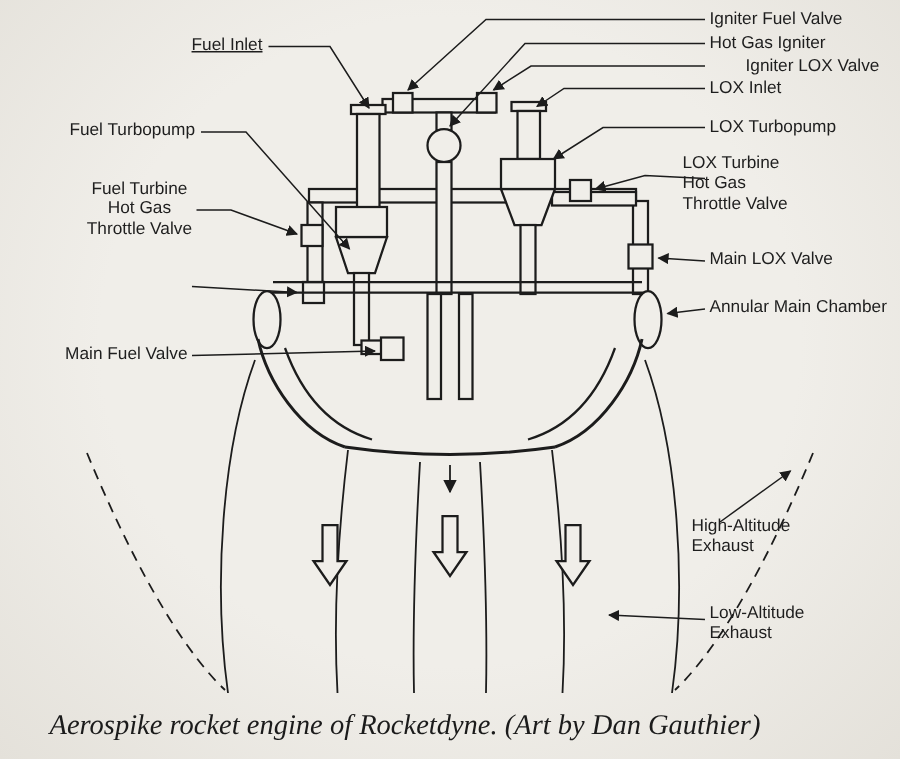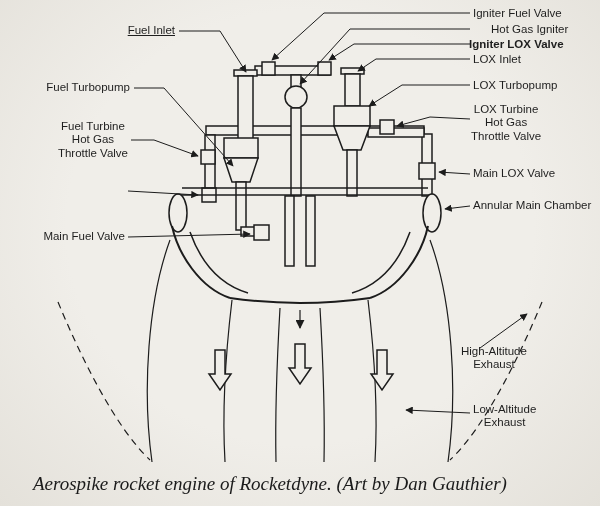--- a/index.html
+++ b/index.html
@@ -9,21 +9,20 @@
   }
   .page{
     position:relative;width:600px;height:506px;
     background:radial-gradient(ellipse at 50% 45%, #f0eee9 55%, #e4e1da 100%);
   }
   .art{position:absolute;left:0;top:0;}
   .lbl{
     position:absolute;
     font-size:11.5px;line-height:1.16;color:#1e1e1e;
     white-space:pre-line;
-    text-align:center;
   }
   .lbl.right-align{text-align:right;}
   .caption{
     position:absolute;left:33px;top:473px;
     font-family:"Liberation Serif",serif;font-style:italic;
     font-size:19px;color:#1b1b1b;white-space:nowrap;
   }
 </style>
 </head>
 <body>
@@ -123,25 +122,25 @@
   </svg>
 
   <div class="lbl right-align" style="right:425px;top:24px;text-decoration:underline;">Fuel Inlet</div>
   <div class="lbl right-align" style="right:470px;top:81px;">Fuel Turbopump</div>
   <div class="lbl right-align" style="right:472px;top:120px;text-align:center;">Fuel Turbine
 Hot Gas
 Throttle Valve</div>
   <div class="lbl right-align" style="right:475px;top:230px;">Main Fuel Valve</div>
 
   <div class="lbl" style="left:473px;top:7px;">Igniter Fuel Valve</div>
-  <div class="lbl" style="left:491px;top:23px;">Hot Gas Igniter</div>
-  <div class="lbl" style="left:469px;top:38px;font-weight:bold;">Igniter LOX Valve</div>
+  <div class="lbl" style="left:473px;top:23px;">Hot Gas Igniter</div>
+  <div class="lbl" style="left:497px;top:38px;">Igniter LOX Valve</div>
   <div class="lbl" style="left:473px;top:53px;">LOX Inlet</div>
   <div class="lbl" style="left:473px;top:79px;">LOX Turbopump</div>
-  <div class="lbl" style="left:471px;top:103px;">LOX Turbine
+  <div class="lbl" style="left:455px;top:103px;">LOX Turbine
 Hot Gas
 Throttle Valve</div>
   <div class="lbl" style="left:473px;top:167px;">Main LOX Valve</div>
   <div class="lbl" style="left:473px;top:199px;">Annular Main Chamber</div>
   <div class="lbl" style="left:461px;top:345px;">High-Altitude
 Exhaust</div>
   <div class="lbl" style="left:473px;top:403px;">Low-Altitude
 Exhaust</div>
 
   <div class="caption">Aerospike rocket engine of Rocketdyne. (Art by Dan Gauthier)</div>

